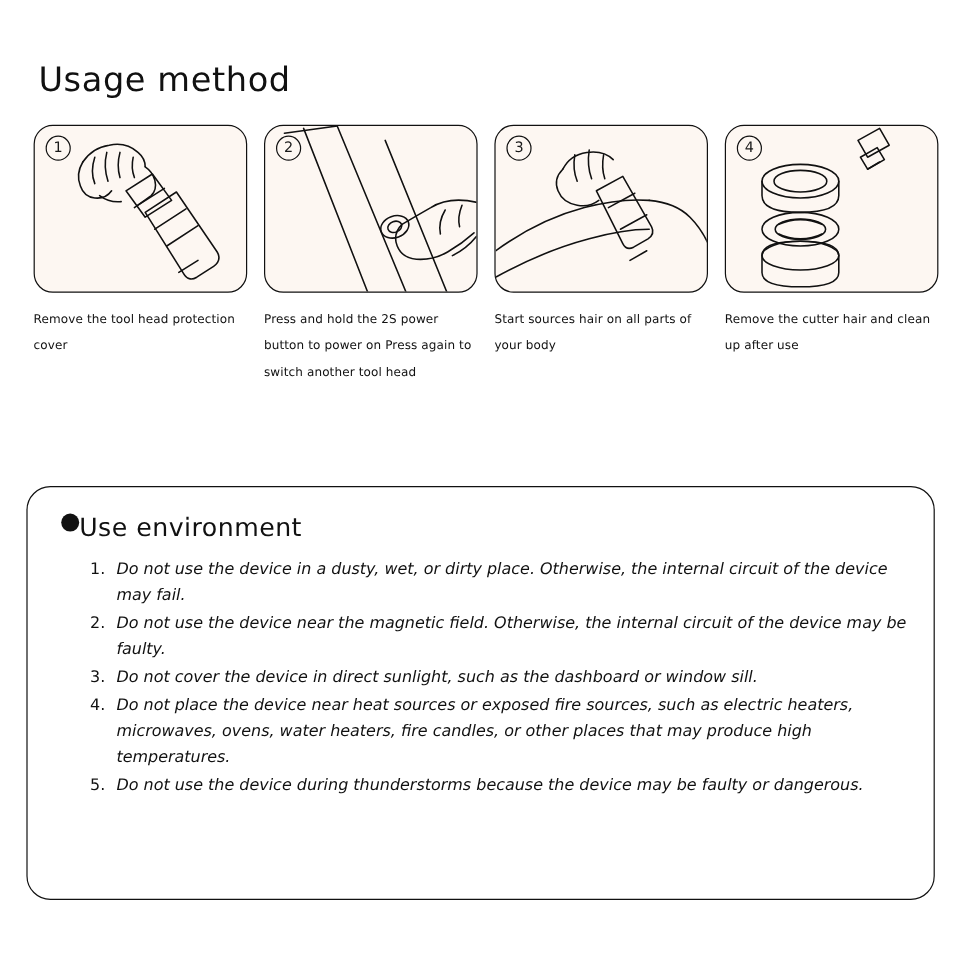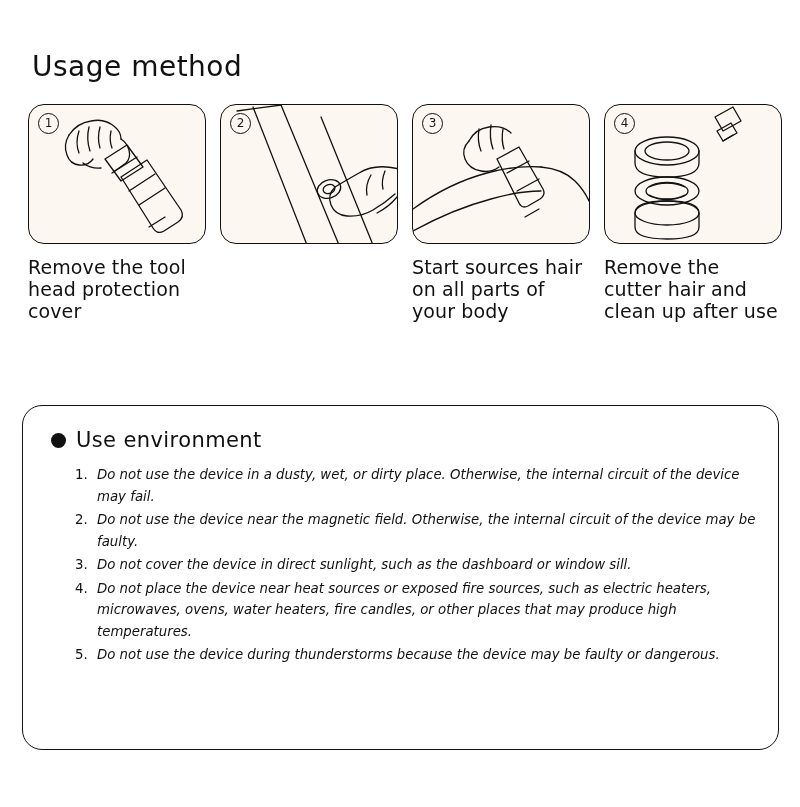--- a/index.html
+++ b/index.html
@@ -62,21 +62,21 @@
     border-radius: 50%;
     font-size: 12px;
     line-height: 19px;
     text-align: center;
     background: transparent;
     z-index: 5;
   }
   .illus svg { position: absolute; left: 0; top: 0; }
   .caption {
     margin-top: 12px;
-    font-size: 19px;
+    font-size: 10px;
     line-height: 22px;
     color: #111;
     letter-spacing: 0.1px;
   }
 
   
   .env-box {
     position: absolute;
     left: 22px;
     top: 405px;
@@ -84,22 +84,20 @@
     height: 345px;
     border: 1.6px solid #111;
     border-radius: 20px;
     background: #fff;
   }
   .env-head {
     position: absolute;
     left: 28px;
     top: 22px;
     display: flex;
-    align-items: center;
-    gap: 10px;
   }
   .bullet-dot {
     width: 15px;
     height: 15px;
     border-radius: 50%;
     background: #111;
     display: inline-block;
   }
   .env-head-text {
     font-size: 21px;
@@ -182,20 +180,21 @@
             <ellipse cx="108" cy="84" rx="6" ry="4.5" transform="rotate(-20 108 84)"></ellipse>
 
             <path d="M178 64 q-24 -6 -40 4 q-14 8 -24 14"></path>
             <path d="M114 82 q-8 8 -4 18 q4 10 16 11 q14 1 26 -6 q12 -7 22 -16"></path>
             <path d="M150 70 q-6 10 -4 20"></path>
             <path d="M164 66 q-4 10 -2 18"></path>
             <path d="M176 92 q-8 10 -20 16"></path>
           </g>
         </svg>
       </div>
+      <div class="caption">Press and hold the 2S power button to power on Press again to switch another tool head</div>
     </div>
 
     <div class="step">
       <div class="illus">
         <div class="num">3</div>
         <svg width="178" height="140" viewBox="0 0 178 140">
           <g fill="none" stroke="#111" stroke-width="1.3" stroke-linecap="round" stroke-linejoin="round">
 
             <path d="M0 104 q36 -26 74 -36 q30 -8 54 -6"></path>
             <path d="M0 126 q40 -22 78 -32 q28 -8 50 -8"></path>

